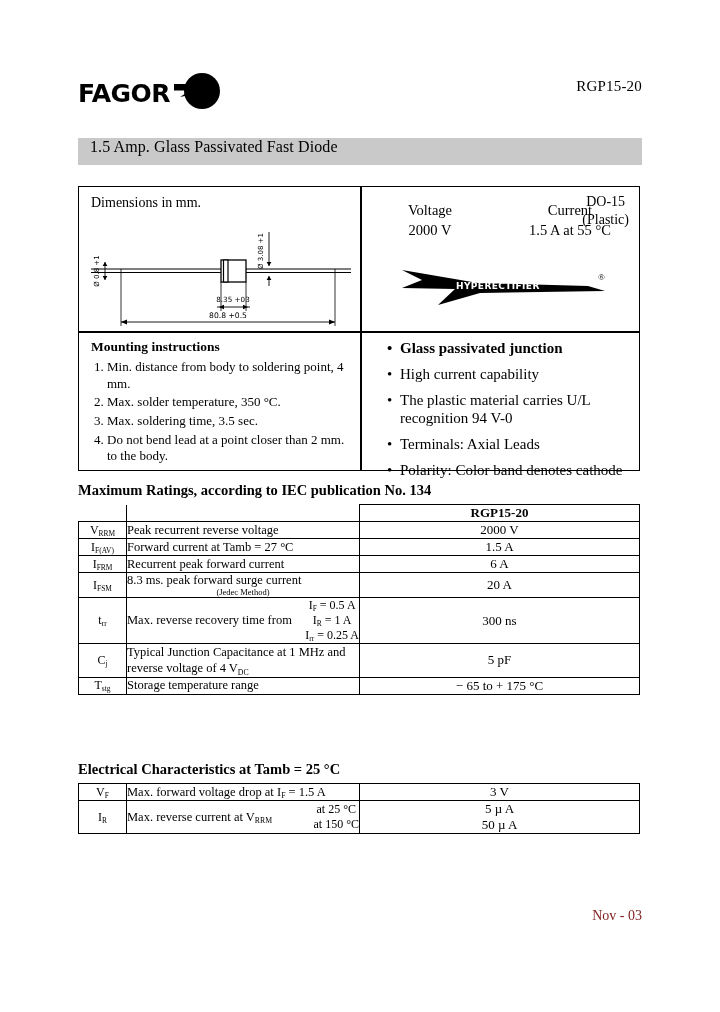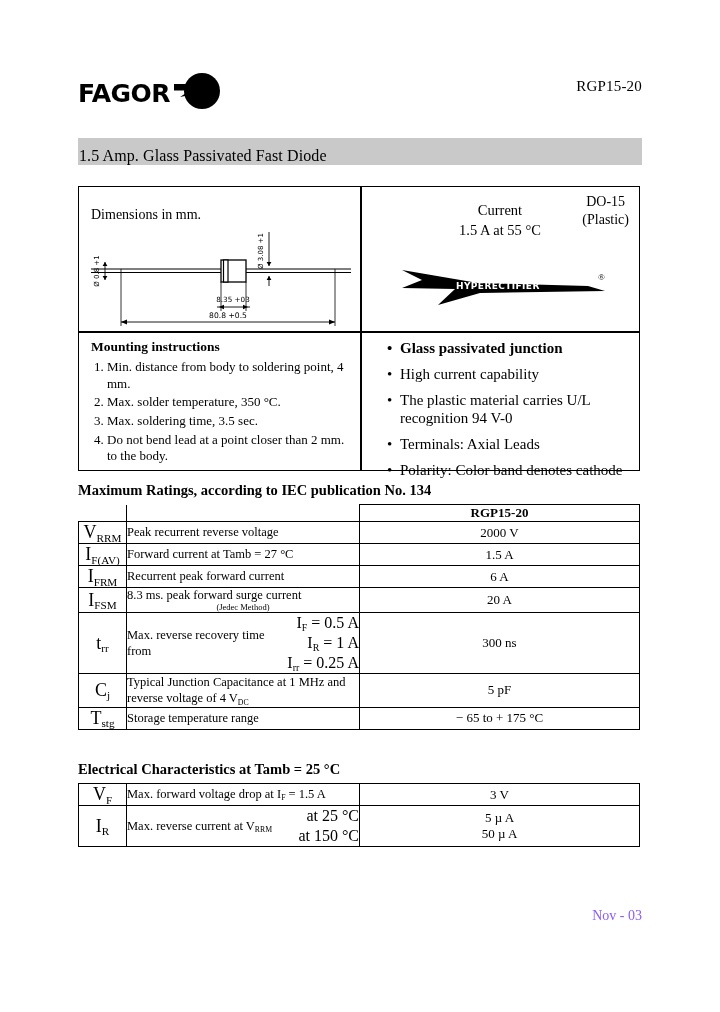--- a/index.html
+++ b/index.html
@@ -69,22 +69,22 @@
   }
 
   
   .title-band {
     position: absolute;
     left: 78px; top: 138px;
     width: 564px;
     height: 27px;
     background: #c9c9c9;
     display: flex;
-    align-items: flex-end;
-    padding-left: 1px;
+    align-items: flex-start;
+    padding-left: 12px;
     box-sizing: border-box;
   }
   .title-band span {
     font-size: 16px;
     letter-spacing: 0.1px;
   }
 
   
   .info-box {
     position: absolute;
@@ -111,21 +111,20 @@
     left: 281px; top: 144px;
     width: 280px; height: 1.5px;
     background: #000;
   }
 
   
   .dim-head {
     position: absolute;
     left: 12px; top: 8px;
     font-size: 14px;
-    margin-top: 12px;
   }
   .do-label {
     position: absolute;
     right: 10px; top: 6px;
     text-align: center;
     font-size: 14px;
     line-height: 1.25;
   }
   .drawing {
     position: absolute;
@@ -232,21 +231,21 @@
   #tbl-elec { top: 783px; }
 
   table.dt td, table.dt th {
     border: 1.2px solid #000;
     padding: 0;
     vertical-align: middle;
   }
   .c-sym {
     width: 47px;
     text-align: center;
-    font-size: 18px;
+    font-size: 12px;
     padding: 3px 0;
   }
   .c-desc {
     width: 232px;
     padding: 3px 7px;
     font-size: 12.5px;
   }
   .c-val {
     text-align: center;
     font-size: 13px;
@@ -275,34 +274,34 @@
     font-size: 8.5px;
     margin-top: -1px;
   }
   .cond-split {
     display: flex;
     align-items: center;
     justify-content: space-between;
   }
   .cond-split .left { flex: 1; }
   .cond-split .right {
-    text-align: right;
+    text-align: center;
     white-space: nowrap;
-    font-size: 16px;
+    font-size: 12px;
     line-height: 1.25;
     padding-left: 6px;
   }
   .two-line { line-height: 1.3; }
 
   
   .footer {
     position: absolute;
     right: 78px; top: 908px;
     font-size: 14px;
-    color: #8b5cf6;
+    color: #7f1d1d;
   }
 </style>
 </head>
 <body>
 
 <div class="page">
 
   <div class="header">
     <div class="logo-wrap">
       <div class="logo-text">FAGOR</div>
@@ -372,20 +371,24 @@
       <h4>Mounting instructions</h4>
       <ol>
         <li>Min. distance from body to soldering point, 4 mm.</li>
         <li>Max. solder temperature, 350 °C.</li>
         <li>Max. soldering time, 3.5 sec.</li>
         <li>Do not bend lead at a point closer than 2 mm. to the body.</li>
       </ol>
     </div>
 
     <div class="vc">
+      <div class="vc-col">
+        <span class="lbl">Voltage</span>
+        <span class="val">2000 V</span>
+      </div>
       <div class="vc-col">
         <span class="lbl">Current</span>
         <span class="val">1.5 A at 55 °C</span>
       </div>
     </div>
 
     <div class="hyper">
       <svg width="280" height="48" viewBox="0 0 280 48">
         <polygon points="42,7 118,20 228,23 245,28 120,30 78,42 95,26 42,25 62,17" fill="#000"></polygon>
       </svg>

